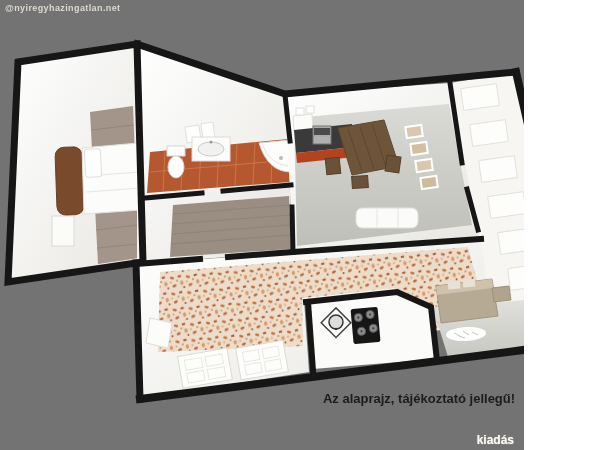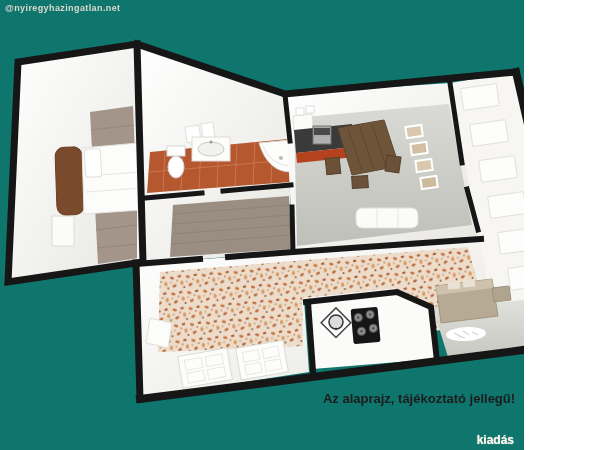--- a/index.html
+++ b/index.html
@@ -1,17 +1,17 @@
 <!DOCTYPE html>
 <html><head>
 <meta charset="utf-8">
 <style>
   html,body{margin:0;padding:0;}
   body{font-family:"Liberation Sans",sans-serif;}
-  #stage{position:relative;width:524px;height:450px;background:#0f766e;overflow:hidden;}
+  #stage{position:relative;width:524px;height:450px;background:#737373;overflow:hidden;}
   #plan-svg{position:absolute;left:0;top:0;}
   .wm-top{position:absolute;left:5px;top:3px;font-size:9px;letter-spacing:.4px;
           color:#ddd9d0;font-weight:bold;}
   .caption{position:absolute;left:288px;top:391px;width:262px;text-align:center;
            font-size:13px;font-weight:bold;color:#1c1c1c;}
   .wm-bottom{position:absolute;right:10px;bottom:3px;font-size:12px;font-weight:bold;
              color:#faf8f1;text-shadow:0 0 1px #d6d2c6;}
 </style>
 </head>
 <body>

